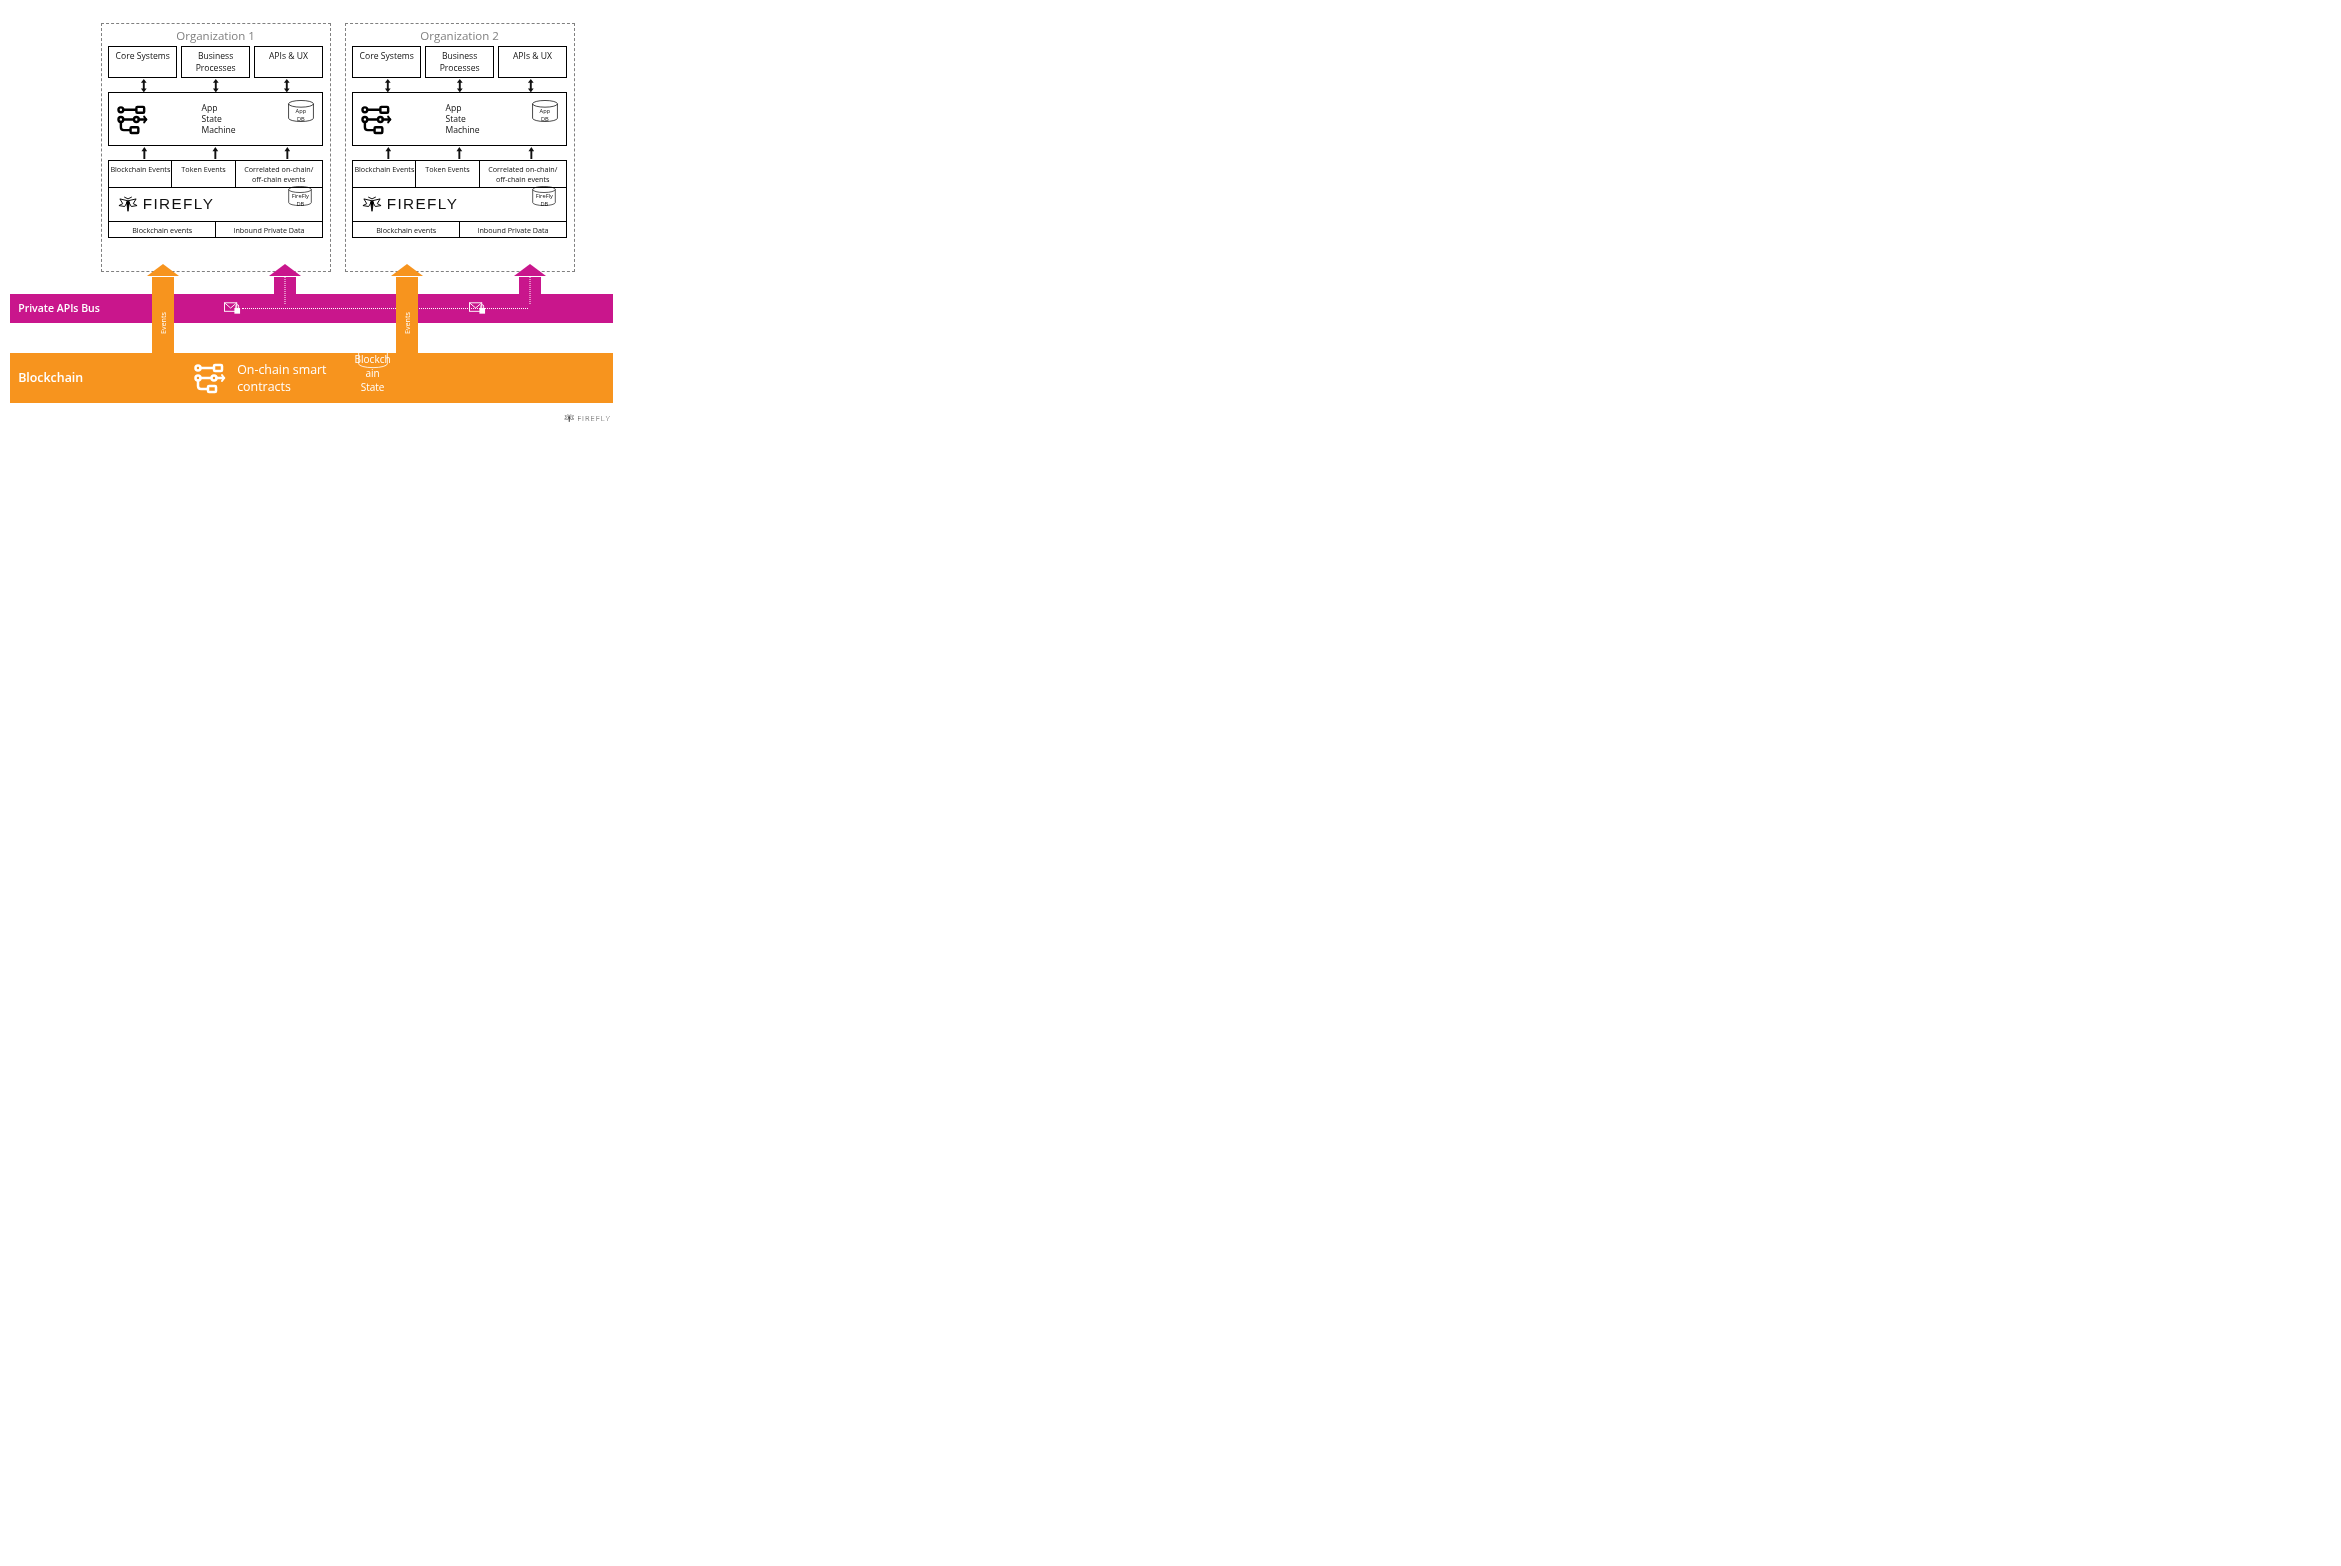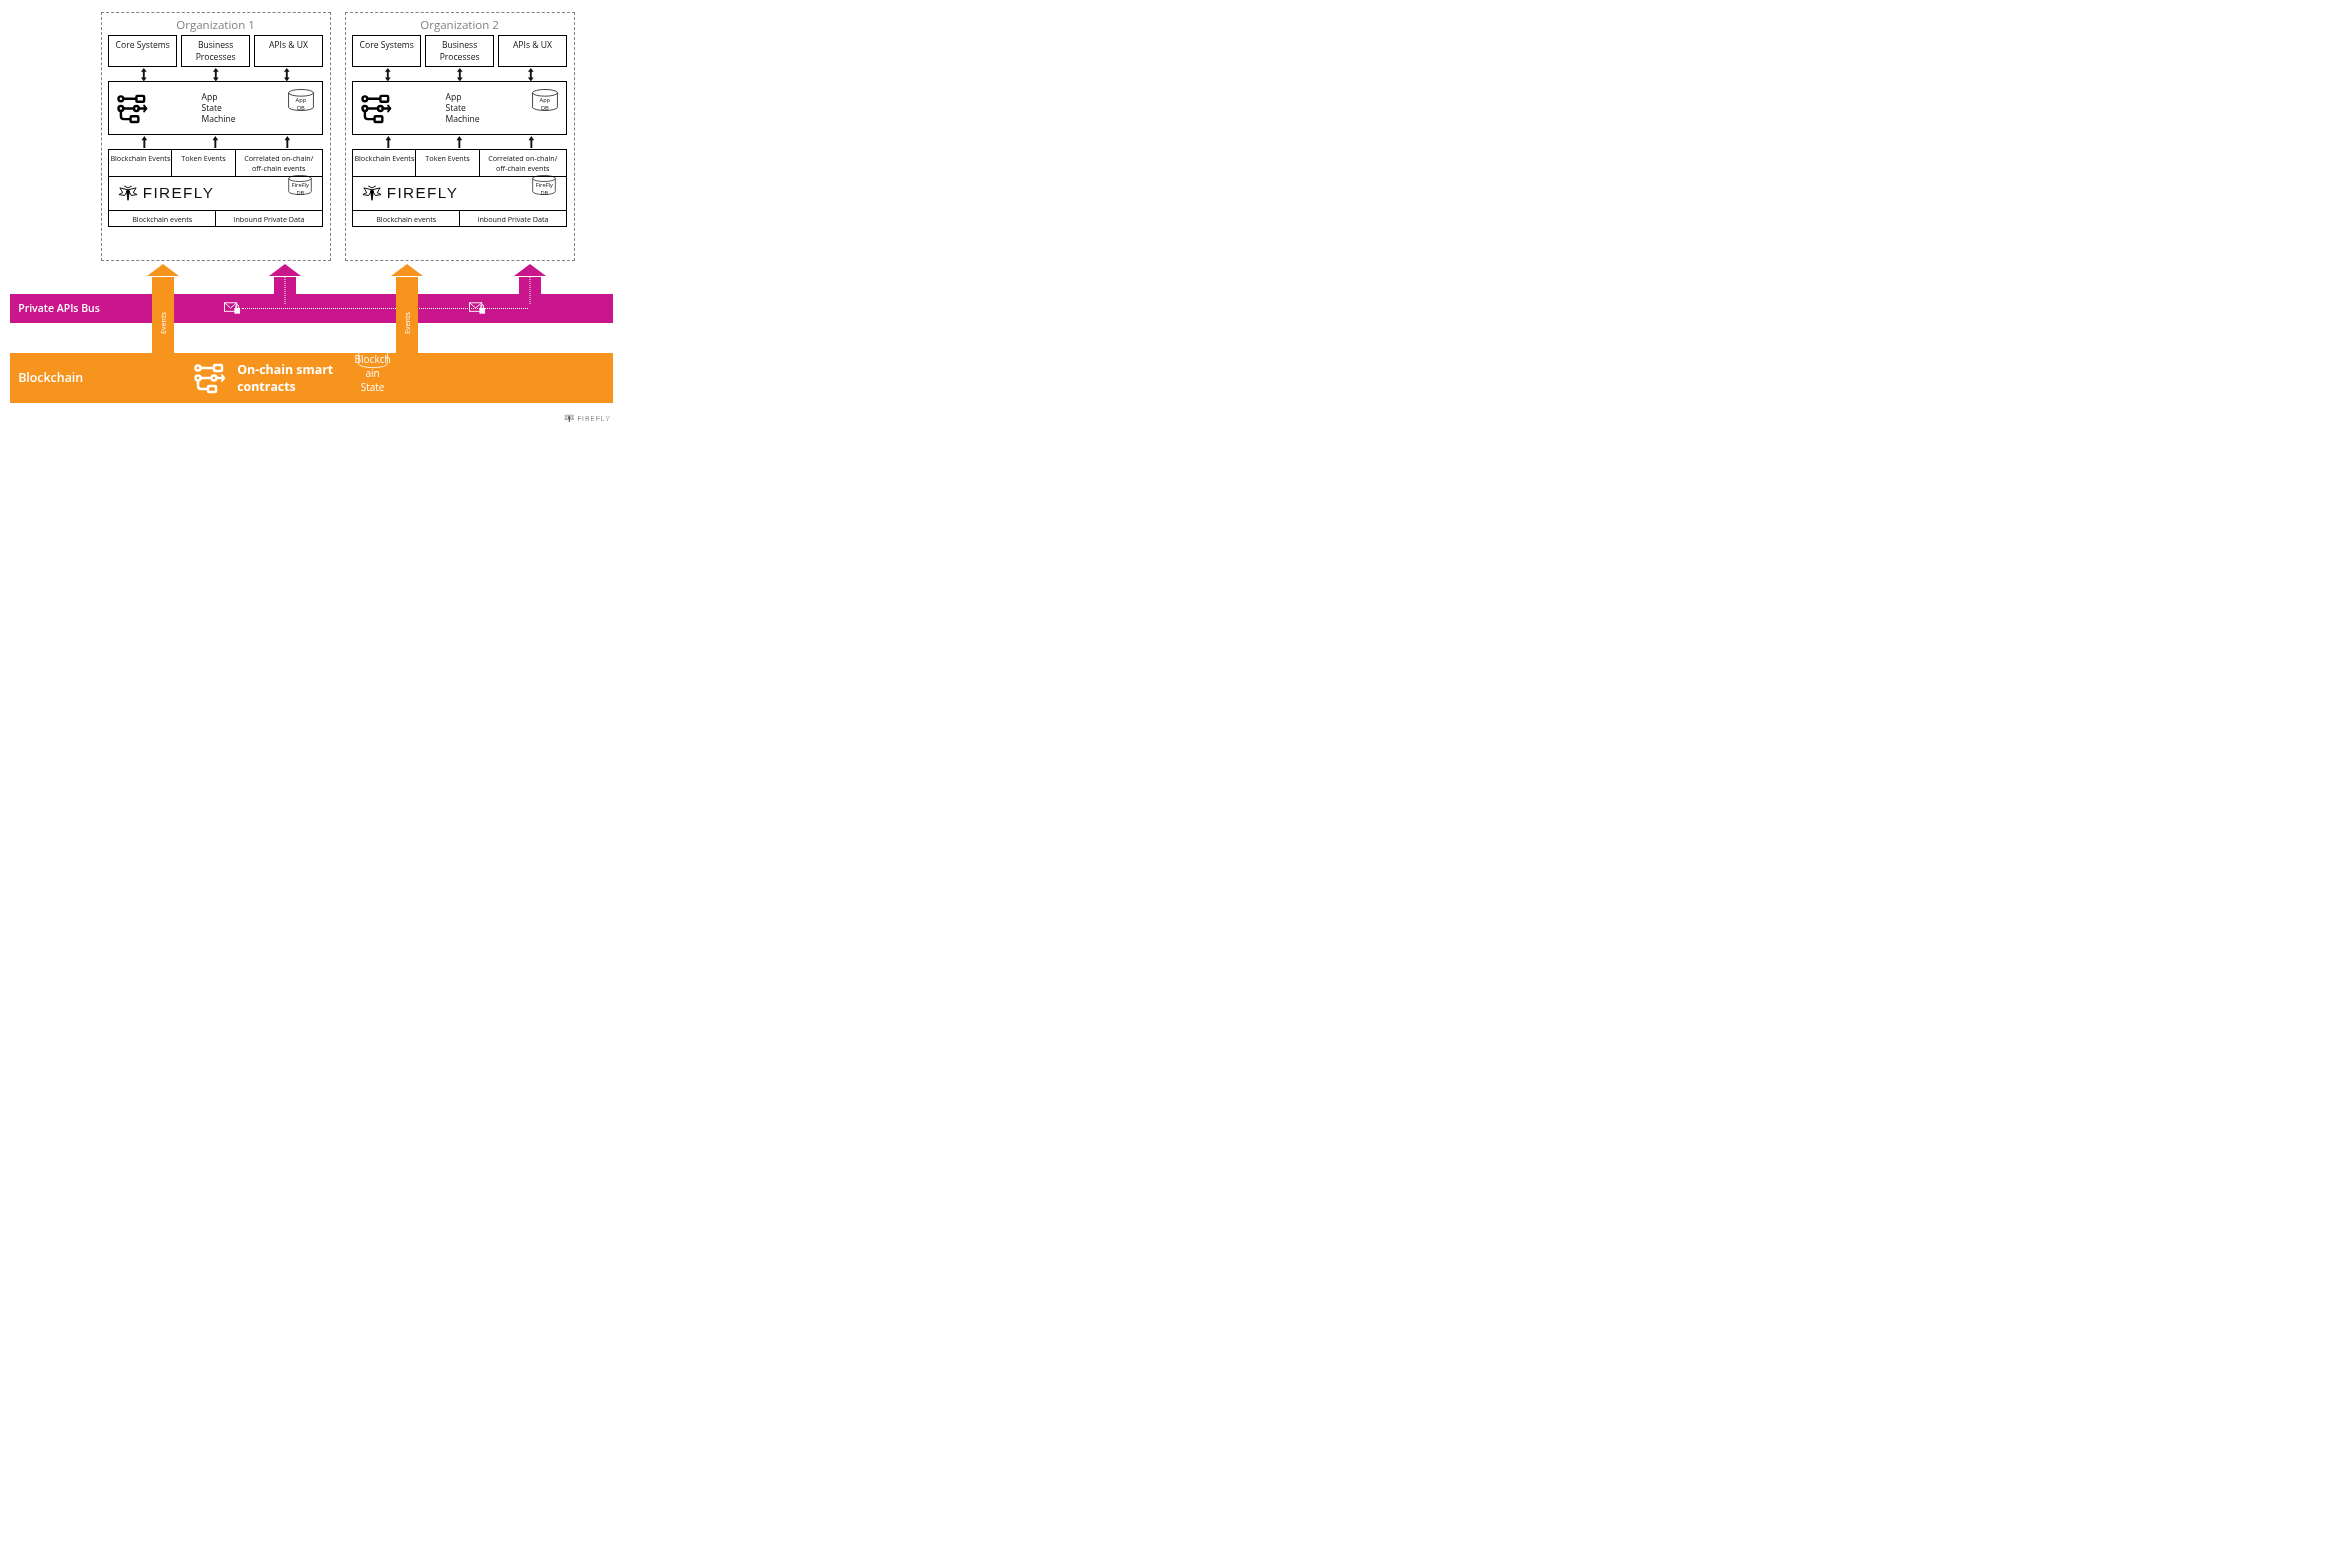--- a/index.html
+++ b/index.html
@@ -7,21 +7,21 @@
     font-family: "Segoe UI", "Open Sans", Arial, sans-serif;
     background: #fff;
     padding: 9.6px 9.6px 29px 9.6px;
     width: 622px;
   }
   .canvas { position: relative; width: 603px; height: 397px; }
 
   
   .org {
     position: absolute;
-    top: 2px;
+    top: 13px;
     width: 230px;
     height: 249px;
     border: 1.4px dashed #808080;
     padding: 4.8px 6.7px 6.7px 6.7px;
   }
   .org-1 { left: 91px; }
   .org-2 { left: 335px; }
   .org-title {
     text-align: center;
     color: #808080;
@@ -142,21 +142,21 @@
 
   
   .orangebar{
     position:absolute; left:0; right:0; top:343px; height:50px;
     background:#f7941e; color:#fff;
     display:flex; align-items:center; padding-left:8.6px;
     font-size:12.4px; font-weight:600;
   }
   .orangebar .mid{
     position:absolute; left:182px; display:flex; align-items:center; gap:8.6px;
-    font-weight:700; font-size:12.4px;
+    font-weight:400; font-size:12.4px;
   }
   .orangebar .bcdb{
     position:absolute; left:345px; text-align:center; font-size:10px; font-weight:400;
   }
 
   
   .footer{
     position:absolute; right:1.9px; bottom:-16.3px;
     display:flex; align-items:center; gap:2.9px;
     font-size:7.7px; letter-spacing:1px; color:#444;

